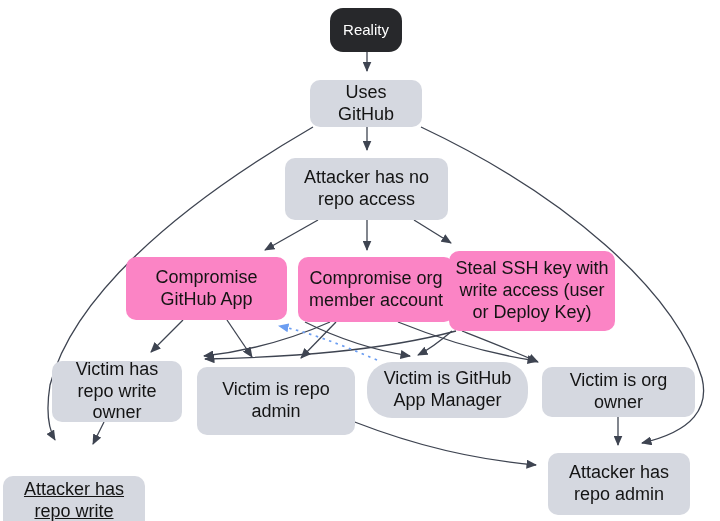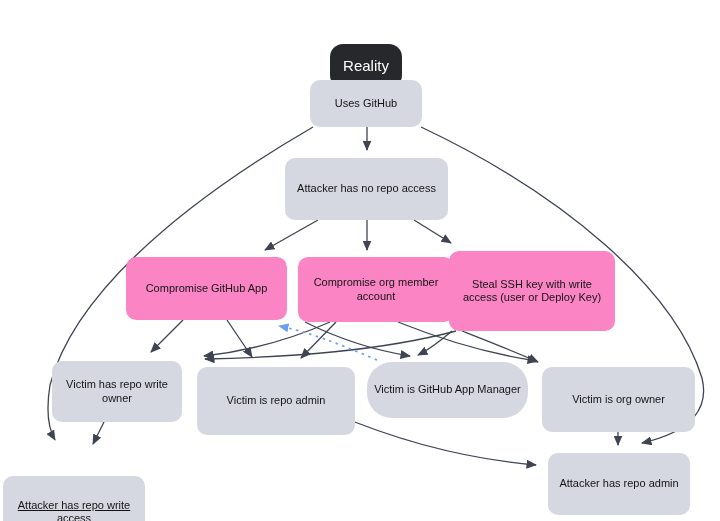--- a/index.html
+++ b/index.html
@@ -3,36 +3,36 @@
 <meta charset="utf-8">
 <style>
   html,body{margin:0;padding:0;background:#ffffff;}
   .stage{
     position:relative;width:720px;height:521px;background:#ffffff;overflow:hidden;
     font-family:"Liberation Sans", sans-serif;
   }
   .edges{position:absolute;left:0;top:0;width:720px;height:521px;}
   .node{
     position:absolute;display:flex;align-items:center;justify-content:center;
-    text-align:center;font-size:11px;line-height:1.22;color:#141414;
+    text-align:center;font-size:18px;line-height:1.22;color:#141414;
     background:#d5d8e0;border-radius:10px;padding:2px 6px;box-sizing:border-box;
   }
   .node.attack{background:#fb84c5;}
-  .node.root{background:#27282b;color:#ffffff;border-radius:13px;font-size:15px;margin-top:36px;}
+  .node.root{background:#27282b;color:#ffffff;border-radius:13px;font-size:15px;}
   
   .n-reality {left:330px;top:8px;  width:72px; height:44px;}
   .n-uses    {left:310px;top:80px; width:112px;height:47px;}
   .n-noaccess{left:285px;top:158px;width:163px;height:62px;}
   .n-cga     {left:126px;top:257px;width:161px;height:63px;}
   .n-com     {left:298px;top:257px;width:156px;height:65px;}
   .n-ssh     {left:449px;top:251px;width:166px;height:80px;}
   .n-vwrite  {left:52px; top:361px;width:130px;height:61px;}
   .n-vadmin  {left:197px;top:367px;width:158px;height:68px;}
   .n-vappmgr {left:367px;top:362px;width:161px;height:56px;border-radius:25px;}
-  .n-vowner  {left:542px;top:367px;width:153px;height:65px;}
+  .n-vowner  {left:542px;top:367px;width:153px;height:50px;}
   .n-awrite  {left:3px;  top:476px;width:142px;height:72px;text-decoration:underline;}
   .n-aadmin  {left:548px;top:453px;width:142px;height:62px;}
 </style>
 </head>
 <body>
 
 <div class="stage">
 
   <svg class="edges" viewBox="0 0 720 521" xmlns="http://www.w3.org/2000/svg">
     <defs>

